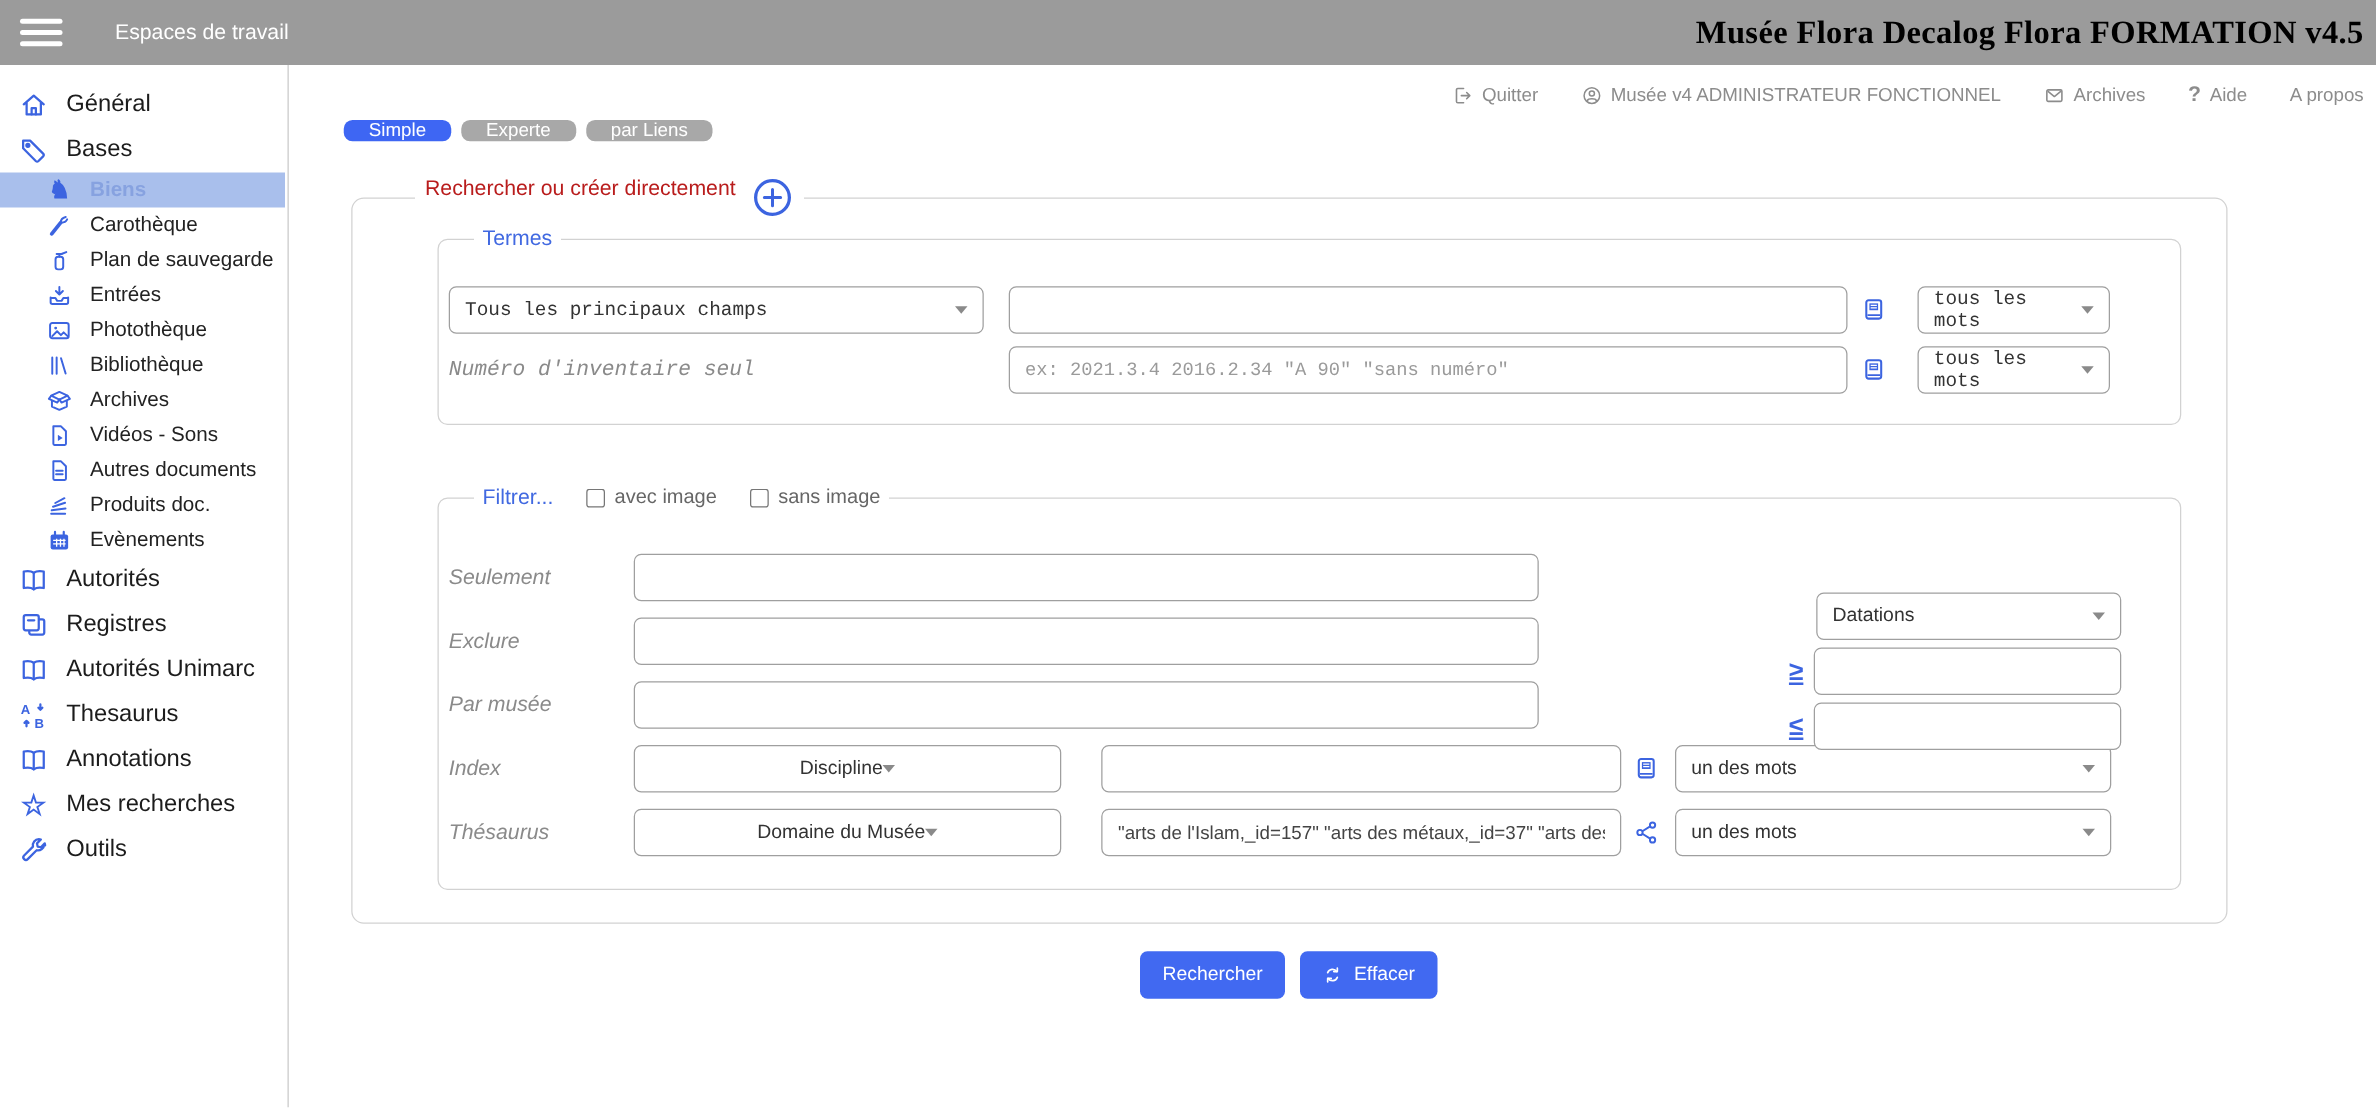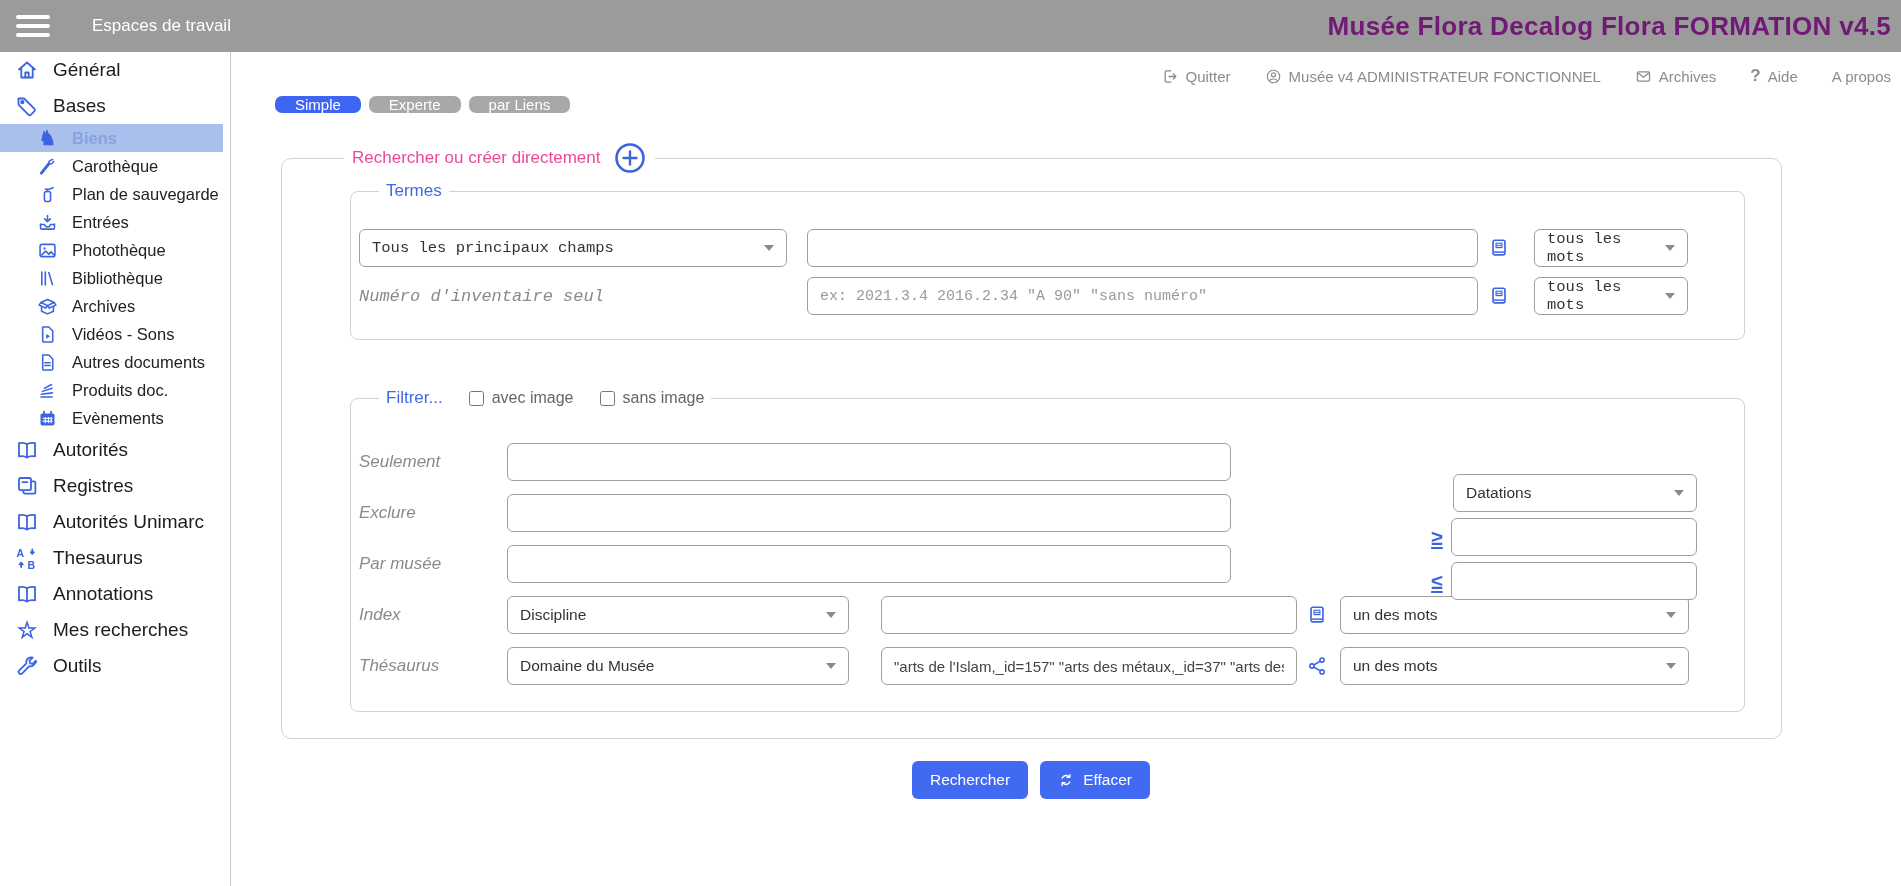--- a/index.html
+++ b/index.html
@@ -4,26 +4,26 @@
 <style>
   * { margin:0; padding:0; box-sizing:border-box; }
   html,body { width:1901px; height:886px; overflow:hidden; background:#fff;
     font-family:"Liberation Sans", sans-serif; }
 
   
   .topbar { height:52px; background:#9b9b9b; display:flex; align-items:center; padding:0 10px 0 16px; }
   .burger { width:34px; display:flex; flex-direction:column; gap:5px; cursor:pointer; }
   .burger span { height:4px; background:#fff; border-radius:2px; }
   .workspace { color:#fff; font-size:17px; margin-left:42px; }
-  .apptitle { margin-left:auto; color:#701a75; font-size:26px; font-weight:bold; letter-spacing:.3px; }
+  .apptitle { margin-left:auto; color:#000000; font-size:26px; font-weight:bold; letter-spacing:.3px;font-family:Liberation Serif, serif; }
 
   .shell { display:flex; height:834px; }
 
   
-  .sidebar { width:231px; border-right:1px solid #c9c9c9; display:flex; }
+  .sidebar { width:231px; border-right:1px solid #c9c9c9; padding-top:14px; display:flex; flex-direction:column; }
   .nav { display:flex; flex-direction:column; }
   .nav-item { display:flex; align-items:center; gap:13px; padding:5px 6px 5px 14px; font-size:19px; color:#1c1c1c; cursor:pointer; }
   .nav-item .ic { width:26px; height:26px; flex:0 0 26px; display:flex; align-items:center; justify-content:center; color:#3c64e0; }
   .nav-item .ic svg { width:24px; height:24px; }
   .nav-item .ic .glyph { font-size:23px; line-height:1; color:#3c64e0; font-weight:bold; }
   .nav-item.sub { padding-left:36px; font-size:16.5px; padding-top:2.5px; padding-bottom:2.5px; color:#222; }
   .nav-item.sub .ic { width:23px; height:23px; flex:0 0 23px; }
   .nav-item.sub .ic svg { width:21px; height:21px; }
   .nav-item.sub .ic .glyph { font-size:20px; }
   .nav-item.selected { background:#a9bfec; margin-right:2px; color:#87a2e0; font-weight:bold; }
@@ -42,21 +42,21 @@
   .qmark { font-size:17px; font-weight:bold; }
 
   .tabs { display:flex; gap:8px; margin:10px 0 0 44px; }
   .tab { border:none; color:#fff; background:#a8a8a8; font-size:15px; padding:0 20px; border-radius:7px; cursor:pointer; font-family:inherit; }
   .tab.active { background:#3e66f3; }
 
   fieldset { border:1px solid #d2d2d2; border-radius:10px; }
   legend { font-size:17px; }
 
   .outer-fs { margin:28px 0 0 50px; width:1500px; padding:6px 36px 26px 36px; }
-  .outer-fs > legend { margin-left:26px; color:#ec4899; display:flex; align-items:center; gap:12px; padding:0 8px; }
+  .outer-fs > legend { margin-left:14px; color:#b91c1c; display:flex; gap:12px; padding:0 8px; }
   .plus-circle svg { width:34px; height:34px; display:block; }
 
   .inner-fs { margin-left:32px; width:1395px; border-radius:8px; }
   .inner-fs > legend { margin-left:20px; padding:0 7px; color:#4169e1; }
 
   .termes-fs { padding:18px 0 24px 8px; }
   .trow { display:flex; align-items:center; margin-top:10px;font-family:Liberation Mono, monospace; }
   .trow .col-a { width:428px; }
   .trow .col-b { width:671px; margin-left:20px; }
   .trow .icn { width:24px; margin-left:10px; display:flex; }
@@ -64,21 +64,21 @@
   .flabel { font-style:italic; color:#8a8a8a; font-size:17px; }
 
   .filtrer-fs { margin-top:48px; padding:22px 0 26px 8px; position:relative; }
   .filtrer-fs > legend { display:flex; align-items:center; gap:26px; }
   .chk { display:flex; align-items:center; gap:8px; color:#666; font-size:16px; font-style:normal; cursor:pointer; }
   .chk input { width:15px; height:15px; cursor:pointer; }
 
   .frow { display:flex; align-items:center; margin-top:13px; }
   .frow .lab { width:148px; }
   .frow .wide { width:724px; }
-  .frow .sel-a { width:342px; }
+  .frow .sel-a { width:342px;justify-content:center; }
   .frow .inp-b { width:416px; margin-left:32px; }
   .frow .icn { width:22px; margin-left:9px; display:flex; }
   .frow .sel-c { width:349px; margin-left:12px; }
 
   .dat-col { position:absolute; top:30px; right:47px; width:270px; }
   .dat-sel { margin-left:26px; width:244px;margin-top:36px; }
   .dat-row { display:flex; align-items:flex-end; gap:4px; margin-top:6px; }
   .cmp { width:22px; text-align:center; color:#3c64e0; font-size:21px; font-weight:bold; text-decoration:underline; line-height:1; margin-bottom:8px; cursor:pointer; }
   .dat-row input { width:244px; }
 

